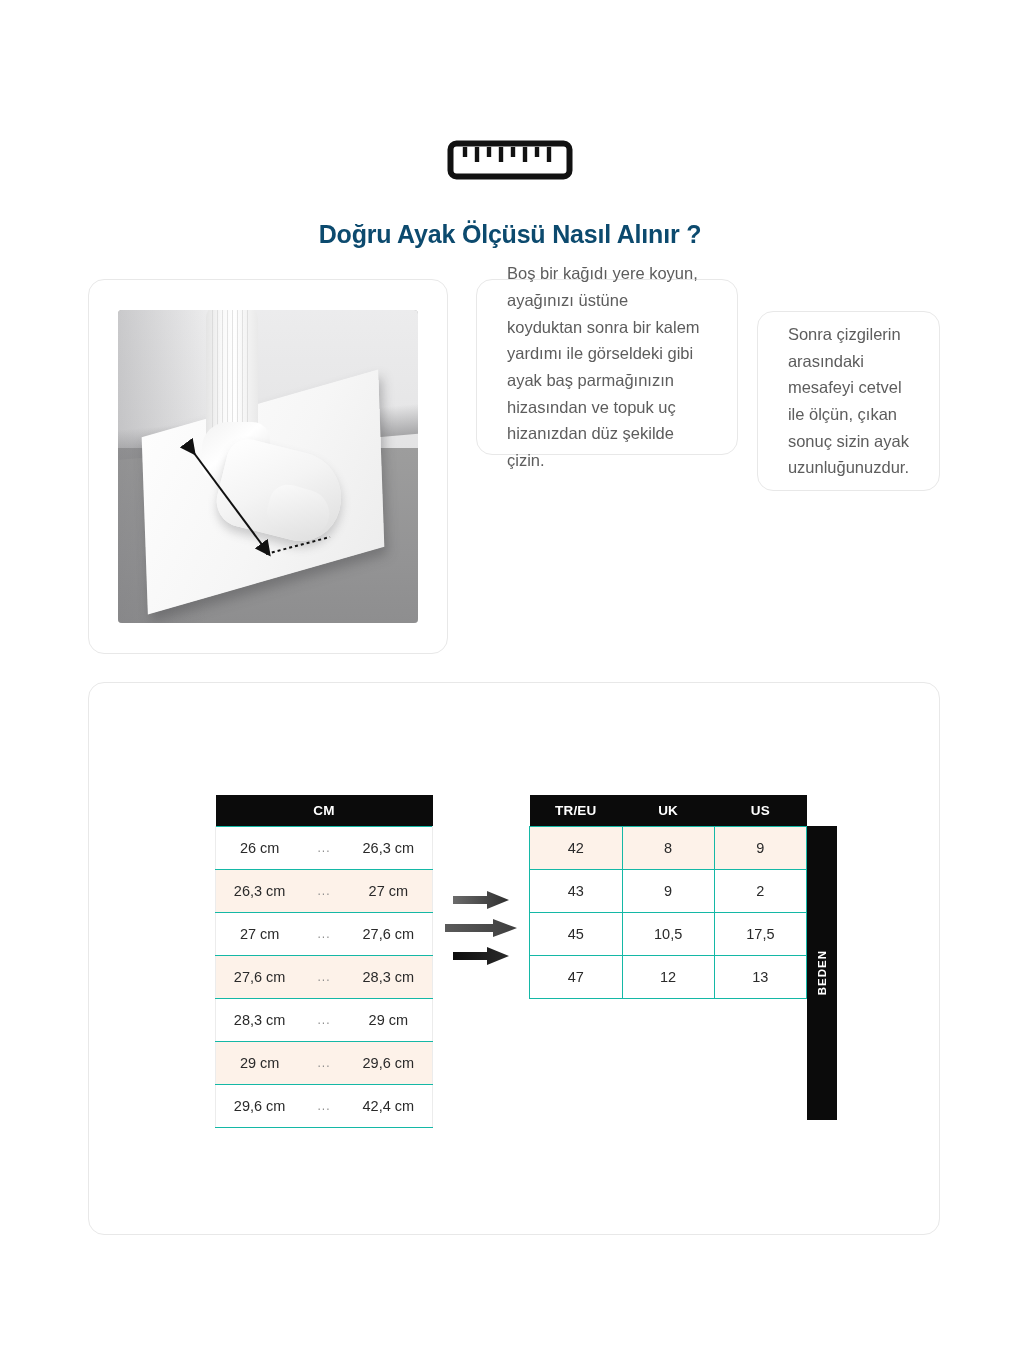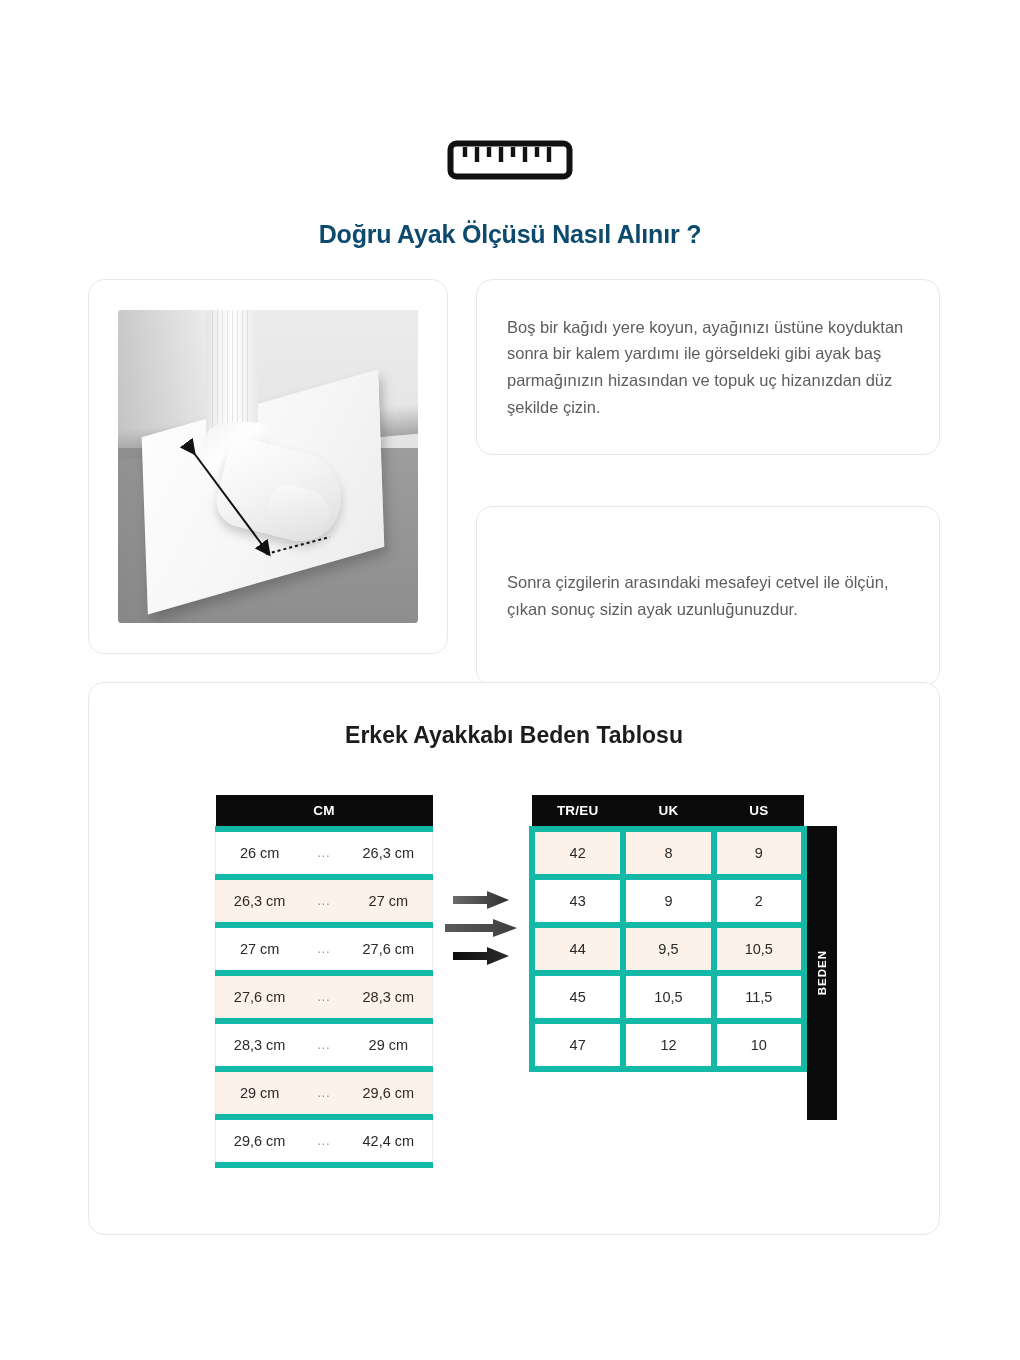--- a/index.html
+++ b/index.html
@@ -60,21 +60,21 @@
   .photo-card {
     width: 360px;
     height: 375px;
     display: flex;
     align-items: center;
     justify-content: center;
     flex: none;
   }
   .right-col {
     display: flex;
-    flex-direction: column;
+    flex-direction: row;
     gap: 19px;
     width: 464px;
     flex: none;
   }
   .text-card {
     box-sizing: border-box;
     padding: 28px 30px;
     display: flex;
     align-items: center;
   }
@@ -214,21 +214,21 @@
     font-size: 13.5px;
     font-weight: bold;
     height: 31px;
     padding: 0;
     letter-spacing: 0.2px;
   }
   td {
     height: 42px;
     padding: 0;
     text-align: center;
-    border: 6px solid #14b8a6;
+    border: 1px solid #14b8a6;
     background: #ffffff;
     white-space: nowrap;
   }
   tr.alt td { background: #fdf2e9; }
 
   
   .cm-table { width: 218px; }
   .cm-table td.c-from { width: 88px; }
   .cm-table td.c-dots {
     width: 42px;
@@ -333,21 +333,20 @@
         <p>Boş bir kağıdı yere koyun, ayağınızı üstüne koyduktan sonra bir kalem yardımı ile görseldeki gibi ayak baş parmağınızın hizasından ve topuk uç hizanızdan düz şekilde çizin.</p>
       </div>
       <div class="card text-card second">
         <p>Sonra çizgilerin arasındaki mesafeyi cetvel ile ölçün, çıkan sonuç sizin ayak uzunluğunuzdur.</p>
       </div>
     </div>
 
   </div>
 
   <div class="table-card">
-    <h2 class="table-title">Erkek Ayakkabı Beden Tablosu</h2>
 
     <div class="tables-wrap">
 
       <table class="cm-table">
         <thead>
           <tr>
             <th colspan="3">CM</th>
           </tr>
         </thead>
         <tbody>
@@ -431,34 +430,29 @@
           <tr class="alt">
             <td>42</td>
             <td>8</td>
             <td>9</td>
           </tr>
           <tr>
             <td>43</td>
             <td>9</td>
             <td>2</td>
           </tr>
-          <tr class="alt">
-            <td>44</td>
-            <td>9,5</td>
-            <td>10,5</td>
-          </tr>
           <tr>
             <td>45</td>
             <td>10,5</td>
-            <td>11,5</td>
+            <td>17,5</td>
           </tr>
           <tr>
             <td>47</td>
             <td>12</td>
-            <td>10</td>
+            <td>13</td>
           </tr>
         </tbody>
       </table>
 
       <div class="beden-col">
         <span class="beden-label">BEDEN</span>
       </div>
 
     </div>
   </div>

